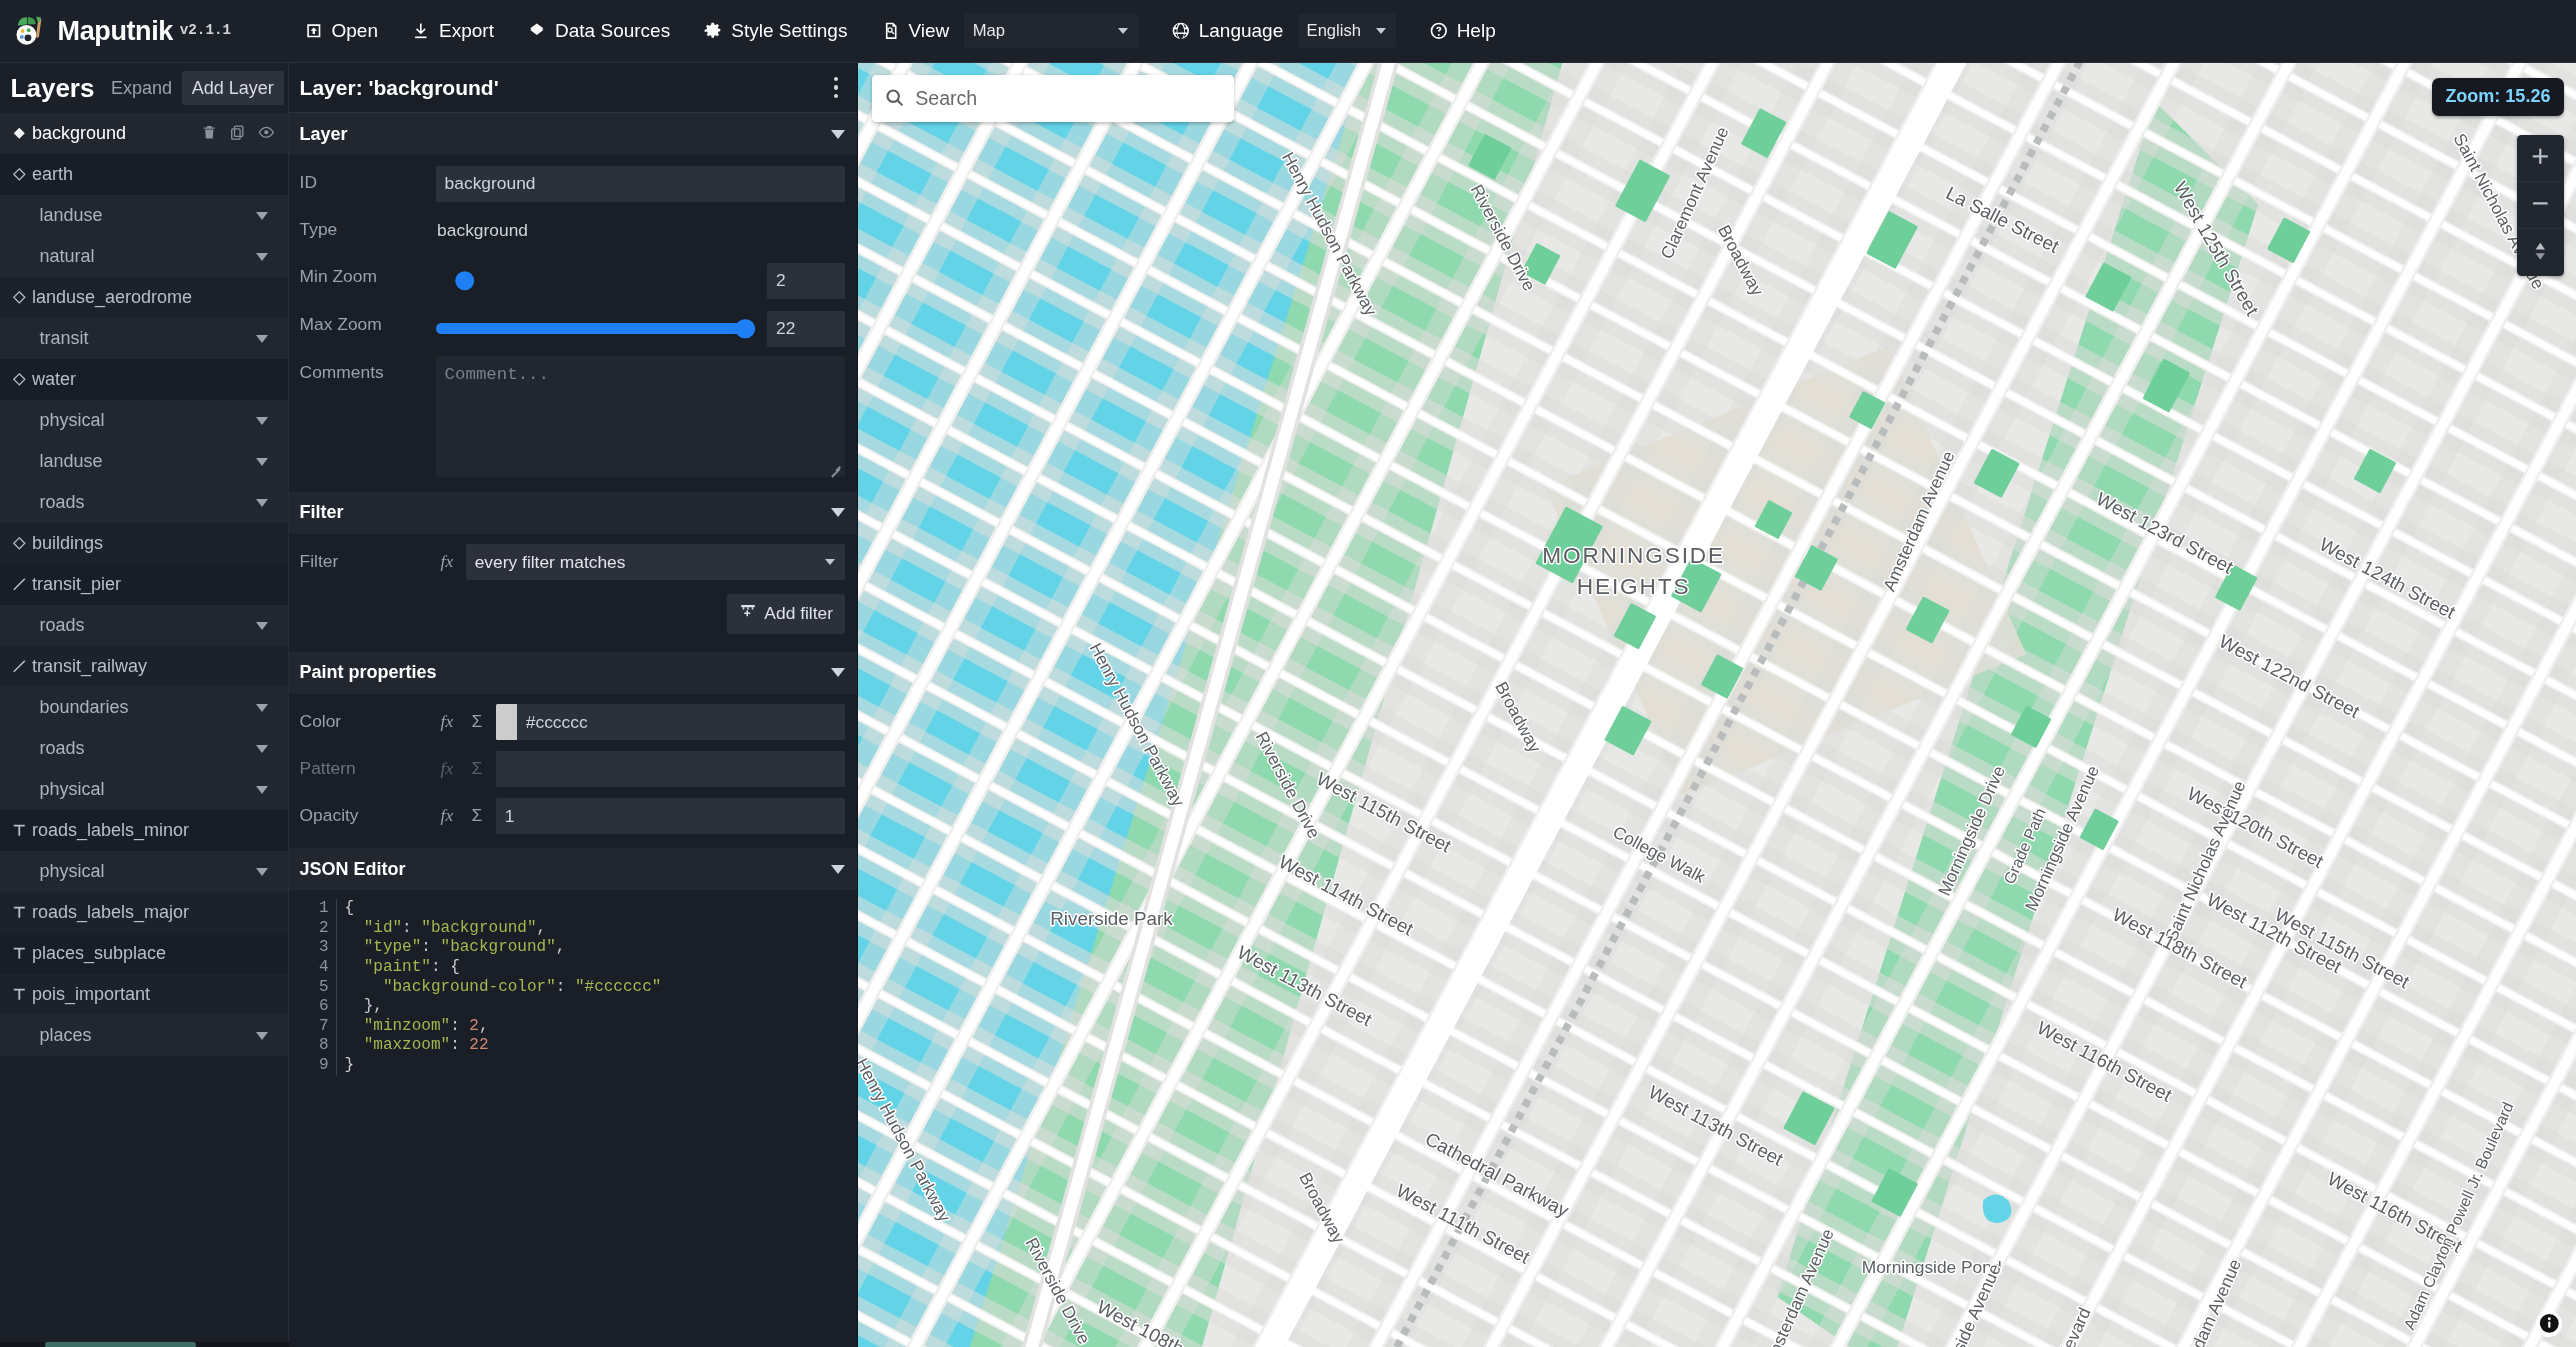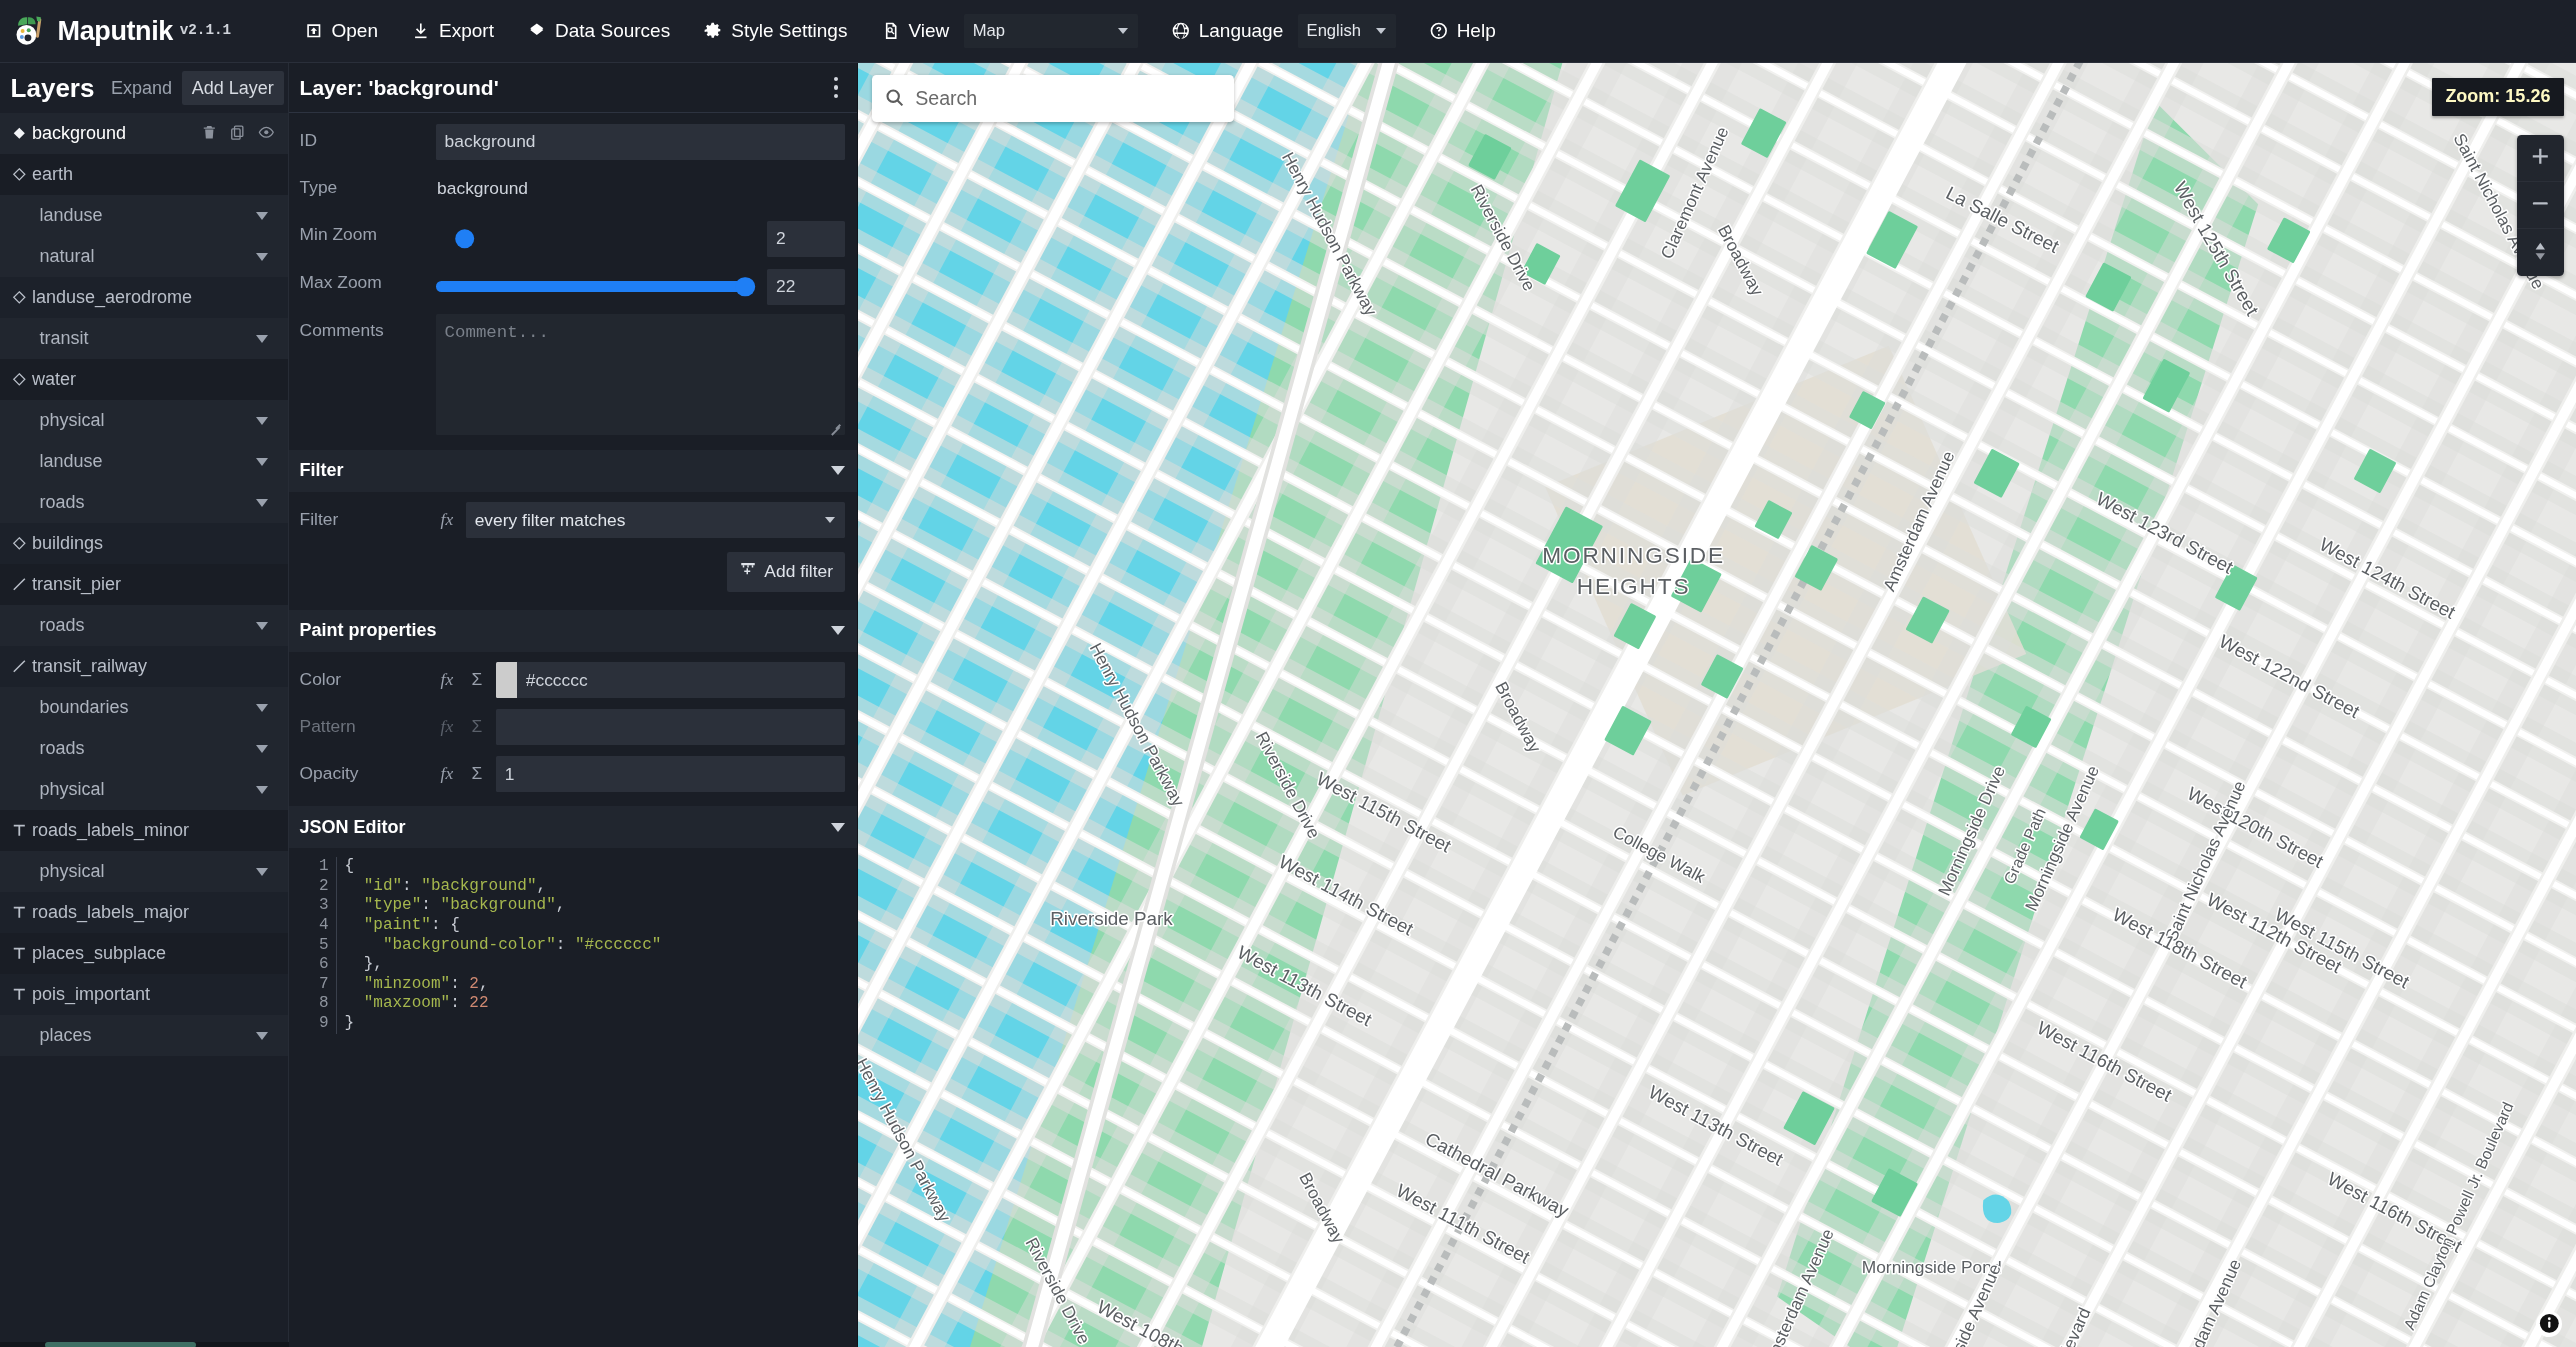--- a/index.html
+++ b/index.html
@@ -217,22 +217,22 @@
   }
   #search-box svg { width: 21px; height: 21px; fill: none; stroke: #5c5c5c; stroke-width: 2.4; flex: 0 0 21px; }
   #search-input {
     border: none; outline: none; flex: 1 1 auto;
     font-size: 19.6px; color: #b91c1c; font-family: "Liberation Sans", sans-serif; background: transparent;
   }
   #search-input::placeholder { color: #6a6a6a; }
 
   #zoom-badge {
     position: absolute; right: 12px; top: 15px; z-index: 6;
-    background: #16191f; color: #fef9c3; font-size: 18px; font-weight: bold;
-    padding: 8.3px 13.6px; border-radius: 1px; box-shadow: 0 1.5px 3px rgba(0,0,0,0.3);
+    background: #16191f; color: #7dd3fc; font-size: 18px; font-weight: bold;
+    padding: 8.3px 13.6px; border-radius: 7px; box-shadow: 0 1.5px 3px rgba(0,0,0,0.3);
   }
   #zoom-ctrls {
     position: absolute; right: 12px; top: 72px; z-index: 6;
     width: 47px; border-radius: 4.5px; overflow: hidden;
     box-shadow: 0 1.5px 3.8px rgba(0,0,0,0.3);
   }
   .zc-btn {
     height: 47px; background: #22262e; display: flex; align-items: center; justify-content: center;
     cursor: pointer; border-bottom: 0.8px solid #33384180;
   }
@@ -541,20 +541,24 @@
   <div id="props-panel">
     <div id="props-head">
       <span id="props-title">Layer: 'background'</span>
       <span id="kebab">
           <span></span>
           <span></span>
           <span></span>
         </span>
     </div>
 
+    <div class="section-head">
+      <span class="sh-title">Layer</span>
+      <span class="sh-caret"></span>
+    </div>
     <div class="section-body">
 
       <div class="prop-row">
         <span class="prop-label">ID</span>
         <span class="prop-ctl">
           <span class="field"><input class="inp" value="background" style=""></span>
         </span>
       </div>
 
       <div class="prop-row">

